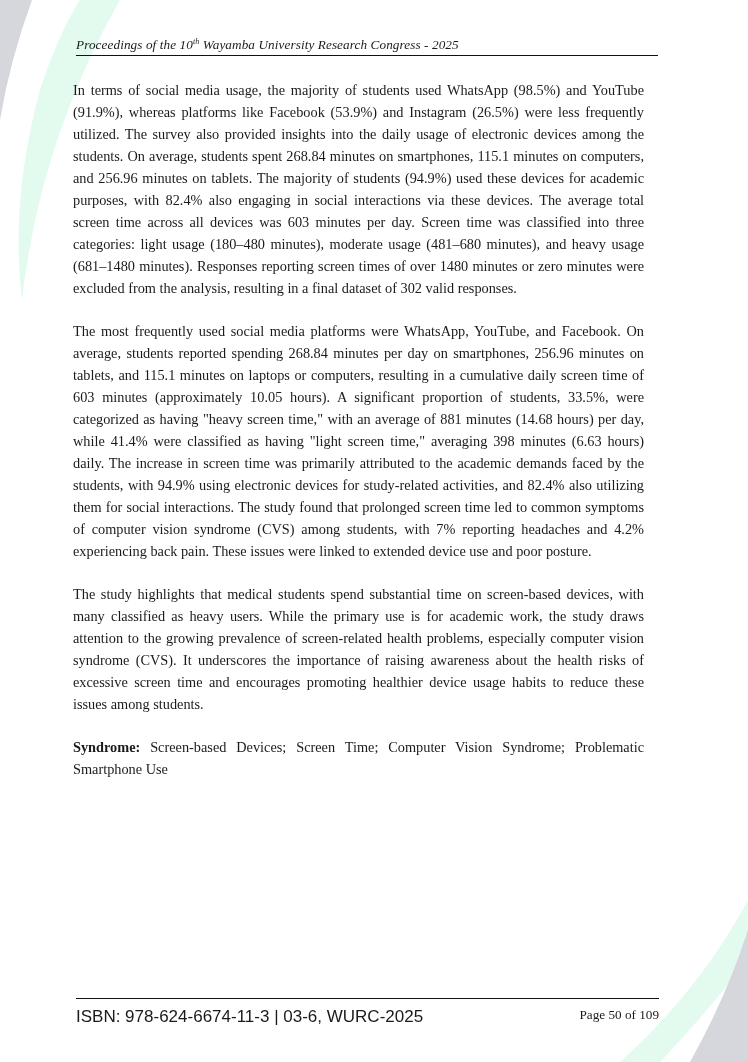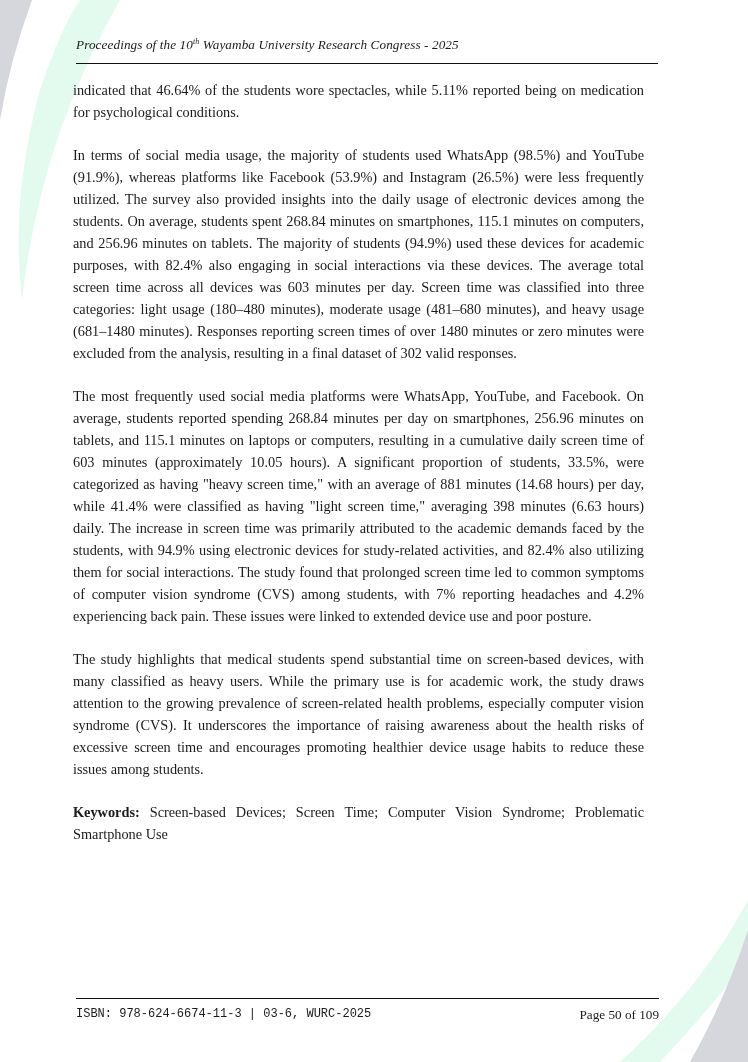--- a/index.html
+++ b/index.html
@@ -6,41 +6,41 @@
   body {
     width: 748px; height: 1062px; position: relative; overflow: hidden;
     background: #ffffff;
     font-family: "DejaVu Serif", "Liberation Serif", serif;
     color: #1a1a1a;
   }
   .deco { position: absolute; left: 0; top: 0; width: 748px; height: 1062px; pointer-events: none; }
   .header {
     position: absolute; left: 76px; top: 37px; width: 582px;
     border-bottom: 1.6px solid #111;
-    padding-bottom: 10px;
+    padding-bottom: 2px;
     font-family: "Liberation Serif", serif;
     font-style: italic;
     font-size: 13.2px; letter-spacing: 0.1px;
   }
   .header sup { font-size: 8px; }
   .content {
     position: absolute; left: 73px; top: 79px; width: 571px;
     font-family: "Liberation Serif", serif;
     font-size: 14.3px; line-height: 22px;
     text-align: justify;
   }
   .content p { margin: 0 0 21px 0; }
   .kw-label { font-weight: bold; }
   .footer-rule {
     position: absolute; left: 76px; top: 998px; width: 583px; height: 0;
     border-top: 1.6px solid #111;
   }
   .footer-left {
     position: absolute; left: 76px; top: 1007px;
-    font-family: Liberation Mono, monospace; font-size: 12px;
+    font-family: Liberation Sans, sans-serif; font-size: 17px;
   }
   .footer-right {
     position: absolute; right: 89px; top: 1007px;
     font-family: "Liberation Serif", serif; font-size: 13.2px; 
   }
 </style>
 </head>
 <body>
 
 <svg class="deco" viewBox="0 0 748 1062" xmlns="http://www.w3.org/2000/svg">
@@ -48,22 +48,21 @@
   <path d="M80,0 L120,0 Q40,140 22,300 Q10,200 40,90 Q60,30 80,0 Z" fill="#e3fbef"></path>
   <path d="M748,900 L748,960 Q700,1020 660,1062 L620,1062 Q700,990 748,900 Z" fill="#e3fbef"></path>
   <path d="M748,930 L748,1062 L690,1062 Q725,1000 748,930 Z" fill="#d5d7dd"></path>
 </svg>
 
 <div class="header">
   <span>Proceedings of the 10</span><sup>th</sup><span> Wayamba University Research Congress - 2025</span>
 </div>
 
 <div class="content">
-  <p>indicated that 46.64% of the students wore spectacles, while 5.11% reported being on medication for psychological conditions.</p>
   <p>In terms of social media usage, the majority of students used WhatsApp (98.5%) and YouTube (91.9%), whereas platforms like Facebook (53.9%) and Instagram (26.5%) were less frequently utilized. The survey also provided insights into the daily usage of electronic devices among the students. On average, students spent 268.84 minutes on smartphones, 115.1 minutes on computers, and 256.96 minutes on tablets. The majority of students (94.9%) used these devices for academic purposes, with 82.4% also engaging in social interactions via these devices. The average total screen time across all devices was 603 minutes per day. Screen time was classified into three categories: light usage (180–480 minutes), moderate usage (481–680 minutes), and heavy usage (681–1480 minutes). Responses reporting screen times of over 1480 minutes or zero minutes were excluded from the analysis, resulting in a final dataset of 302 valid responses.</p>
   <p>The most frequently used social media platforms were WhatsApp, YouTube, and Facebook. On average, students reported spending 268.84 minutes per day on smartphones, 256.96 minutes on tablets, and 115.1 minutes on laptops or computers, resulting in a cumulative daily screen time of 603 minutes (approximately 10.05 hours). A significant proportion of students, 33.5%, were categorized as having "heavy screen time," with an average of 881 minutes (14.68 hours) per day, while 41.4% were classified as having "light screen time," averaging 398 minutes (6.63 hours) daily. The increase in screen time was primarily attributed to the academic demands faced by the students, with 94.9% using electronic devices for study-related activities, and 82.4% also utilizing them for social interactions. The study found that prolonged screen time led to common symptoms of computer vision syndrome (CVS) among students, with 7% reporting headaches and 4.2% experiencing back pain. These issues were linked to extended device use and poor posture.</p>
   <p>The study highlights that medical students spend substantial time on screen-based devices, with many classified as heavy users. While the primary use is for academic work, the study draws attention to the growing prevalence of screen-related health problems, especially computer vision syndrome (CVS). It underscores the importance of raising awareness about the health risks of excessive screen time and encourages promoting healthier device usage habits to reduce these issues among students.</p>
-  <p><span class="kw-label">Keywords:</span><span> Screen-based Devices; Screen Time; Computer Vision Syndrome; Problematic Smartphone Use</span></p>
+  <p><span class="kw-label">Syndrome:</span><span> Screen-based Devices; Screen Time; Computer Vision Syndrome; Problematic Smartphone Use</span></p>
 </div>
 
 <div class="footer-rule"></div>
 <div class="footer-left">ISBN: 978-624-6674-11-3 | 03-6, WURC-2025</div>
 <div class="footer-right">Page 50 of 109</div>
 
 </body></html>

